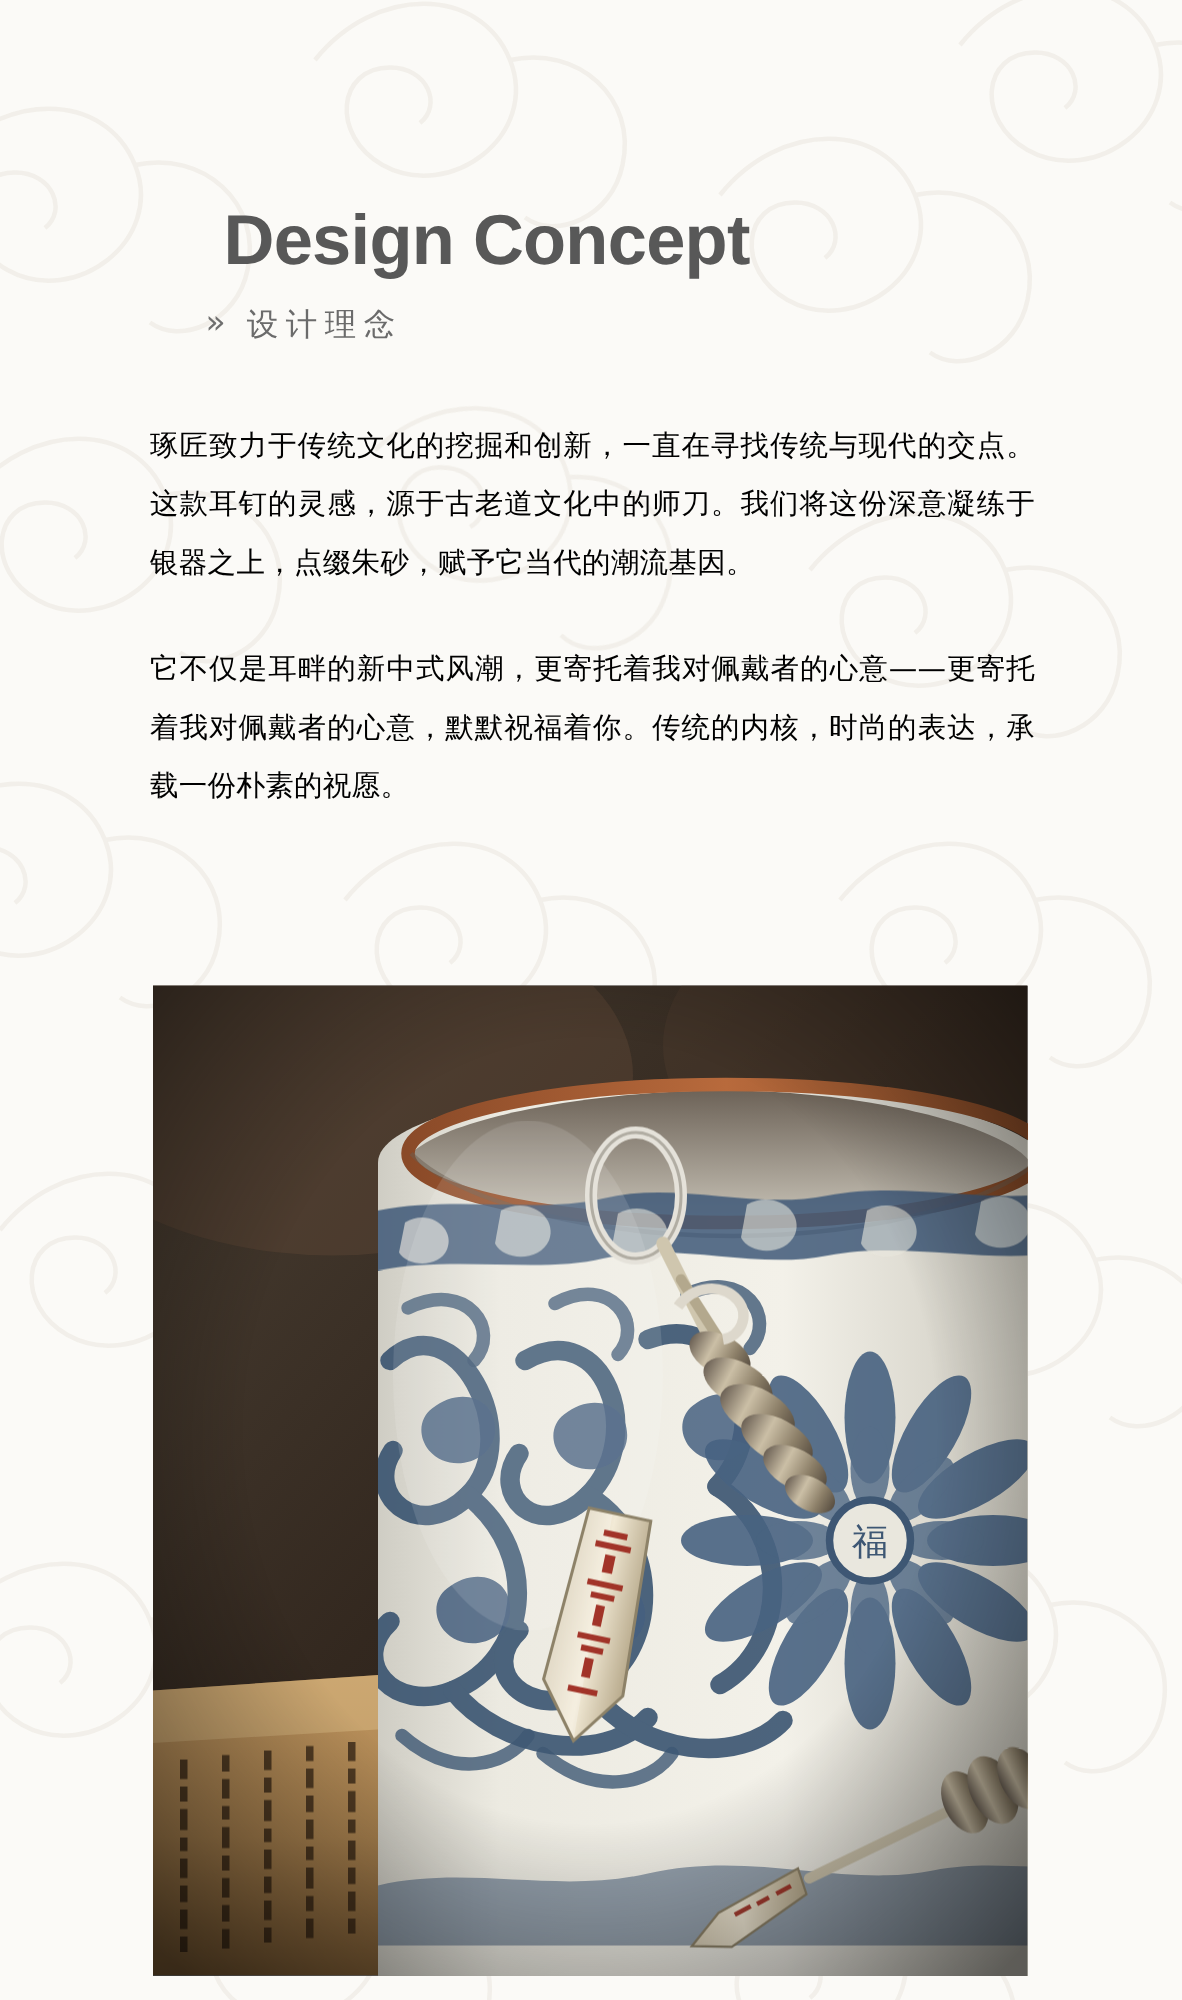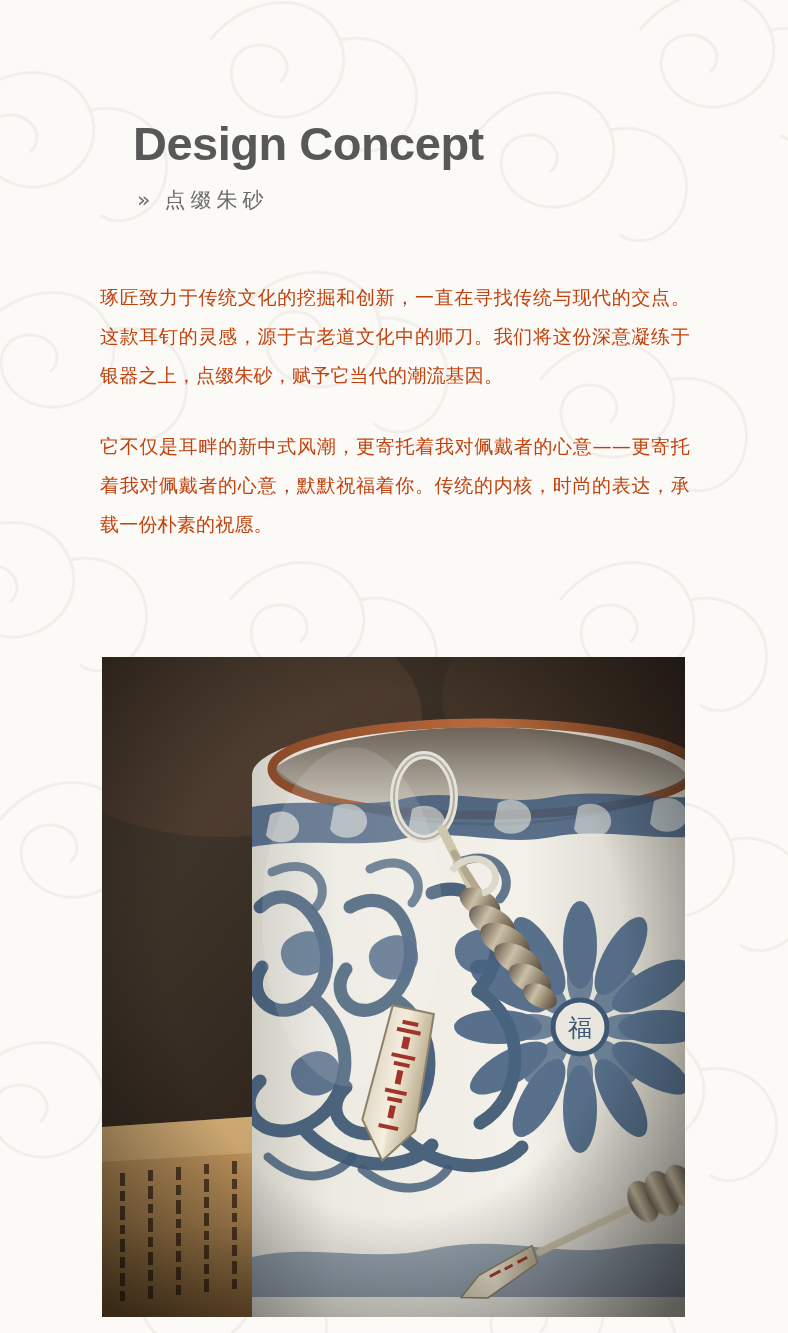--- a/index.html
+++ b/index.html
@@ -38,21 +38,21 @@
     left: 133px;
     top: 118px;
   }
   .title-en {
     font-family: "Liberation Sans", sans-serif;
     font-size: 47px;
     font-weight: bold;
     letter-spacing: -0.5px;
     color: #585858;
     line-height: 1.1;
-    margin: 0;
+    margin: 16px;
     white-space: nowrap;
   }
   .subtitle-row {
     display: flex;
     align-items: center;
     margin-top: 16px;
     margin-left: 4px;
   }
   .chevrons {
     color: #6f6f6f;
@@ -74,21 +74,21 @@
   .body-copy {
     position: absolute;
     left: 100px;
     top: 278px;
     width: 590px;
   }
   .para {
     font-family: "DejaVu Sans", "Liberation Sans", sans-serif;
     font-size: 19px;
     line-height: 2.05;
-    color: #c2410c;
+    color: #000000;
     margin: 0 0 32px 0;
     text-align: justify;
     letter-spacing: 0.2px;
   }
   .para:last-child { margin-bottom: 0; }
 
   
   .photo-frame {
     position: absolute;
     left: 102px;
@@ -133,21 +133,21 @@
     </g>
   </svg>
 </div>
 
 <div class="page">
 
   <div class="heading-block">
     <h1 class="title-en">Design Concept</h1>
     <div class="subtitle-row">
       <span class="chevrons">»</span>
-      <span class="title-cn">点缀朱砂</span>
+      <span class="title-cn">设计理念</span>
     </div>
   </div>
 
   <div class="body-copy">
     <p class="para">琢匠致力于传统文化的挖掘和创新，一直在寻找传统与现代的交点。这款耳钉的灵感，源于古老道文化中的师刀。我们将这份深意凝练于银器之上，点缀朱砂，赋予它当代的潮流基因。</p>
     <p class="para">它不仅是耳畔的新中式风潮，更寄托着我对佩戴者的心意——更寄托着我对佩戴者的心意，默默祝福着你。传统的内核，时尚的表达，承载一份朴素的祝愿。</p>
   </div>
 
   <div class="photo-frame">
     <svg width="583" height="660" viewBox="0 0 583 660" xmlns="http://www.w3.org/2000/svg">

